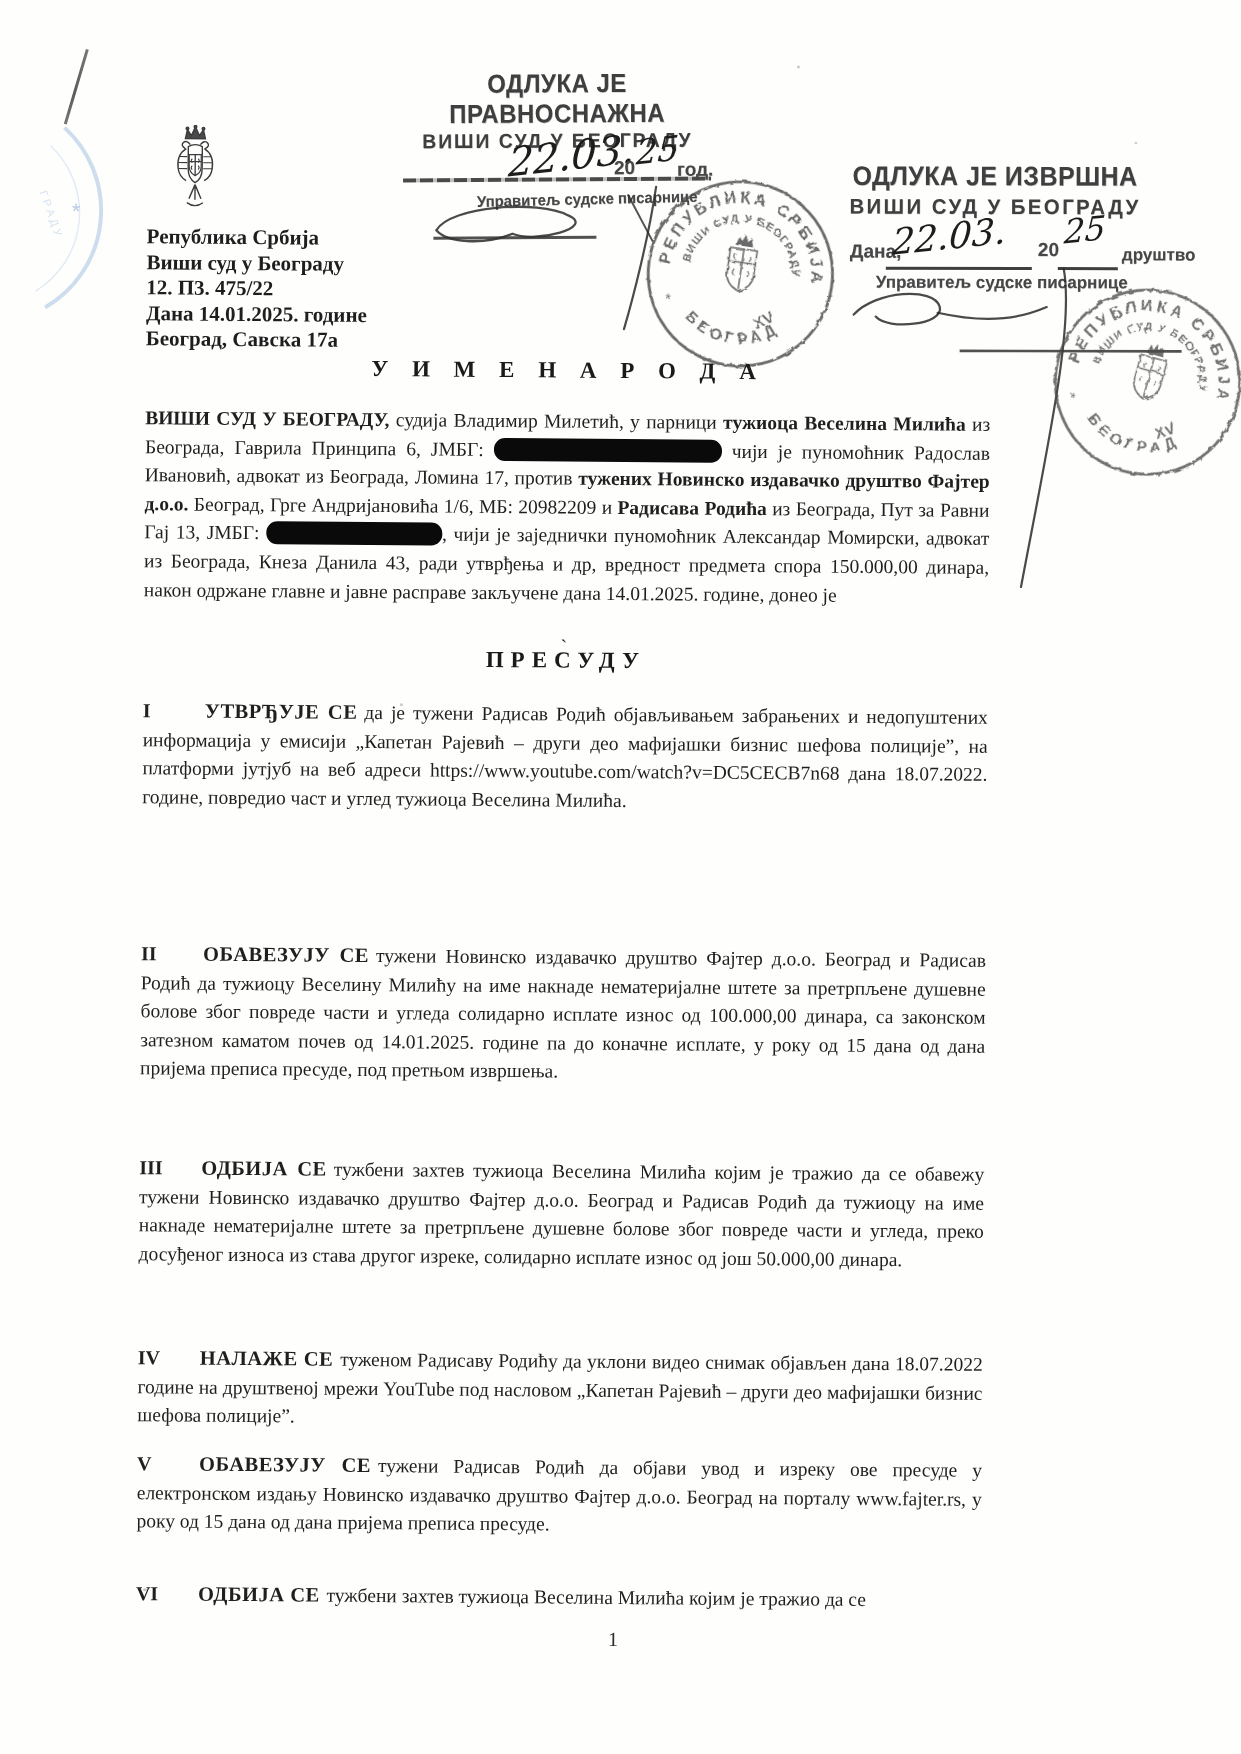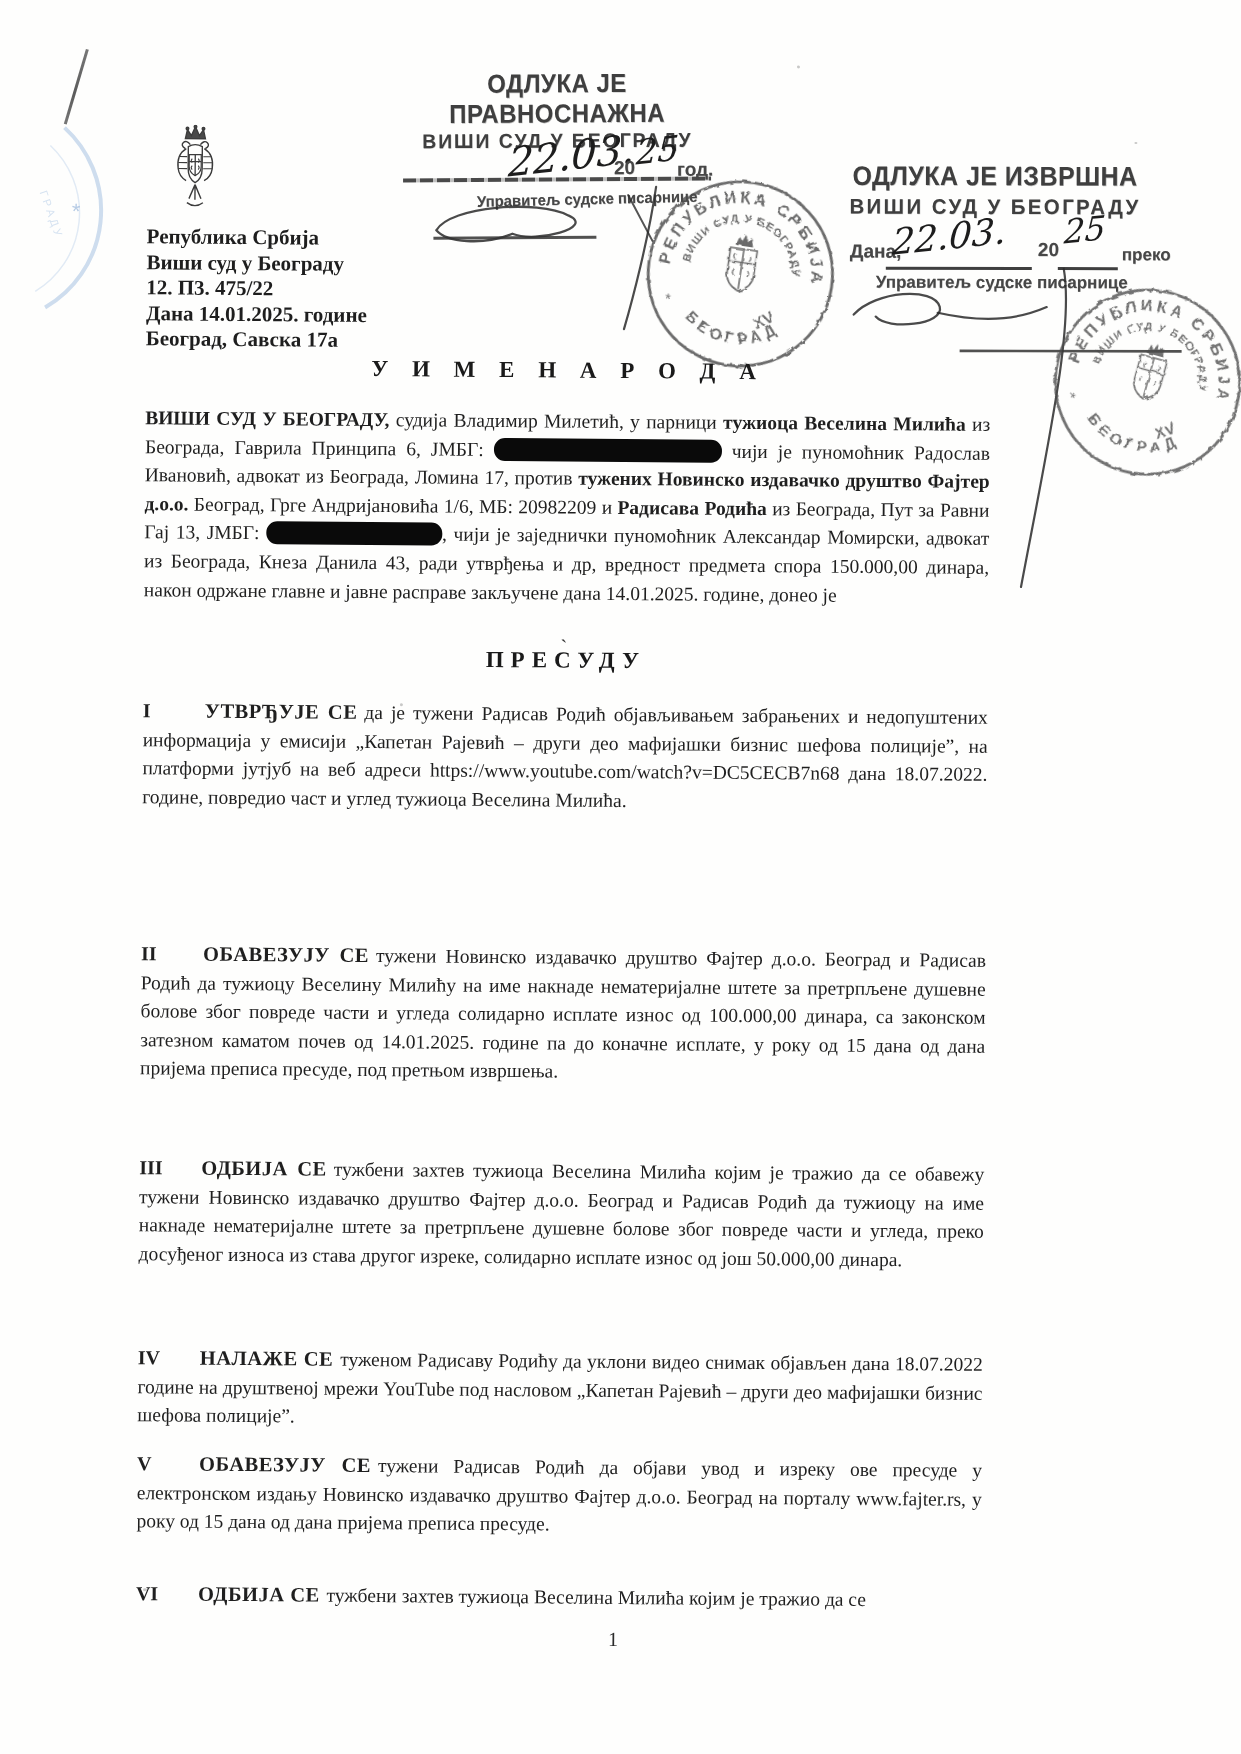--- a/index.html
+++ b/index.html
@@ -122,21 +122,21 @@
   <div class="stampblk se">
     <div class="t1">ОДЛУКА ЈЕ ИЗВРШНА</div>
     <div class="t2">ВИШИ СУД У БЕОГРАДУ</div>
     <div class="se-row">
       <span class="ink-sm se-lbl">Дана,</span>
       <span class="hand se-date">22.03.</span>
       <div class="se-u1"></div>
       <span class="ink-sm se-y20">20</span>
       <span class="hand se-y25">25</span>
       <div class="se-u2"></div>
-      <span class="ink-sm se-god">преко</span>
+      <span class="ink-sm se-god">друштво</span>
     </div>
     <div class="se-reg ink-sm">Управитељ судске писарнице</div>
     <svg class="se-sig" width="340" height="310" viewBox="0 0 340 310">
       <path d="M12,28 C34,4 92,0 98,20 C103,38 46,44 34,30" fill="none" stroke="#2a2a2a" stroke-width="2.3" stroke-linecap="round" opacity=".85"></path>
       <path d="M96,26 C150,38 182,30 205,20" fill="none" stroke="#2a2a2a" stroke-width="2.2" stroke-linecap="round" opacity=".85"></path>
       <path d="M222,-18 C232,40 208,150 180,300" fill="none" stroke="#2a2a2a" stroke-width="2.2" stroke-linecap="round" opacity=".85"></path>
       <path d="M118,64 H340" stroke="#333" stroke-width="2.6" opacity=".85"></path>
     </svg>
   </div>
 

